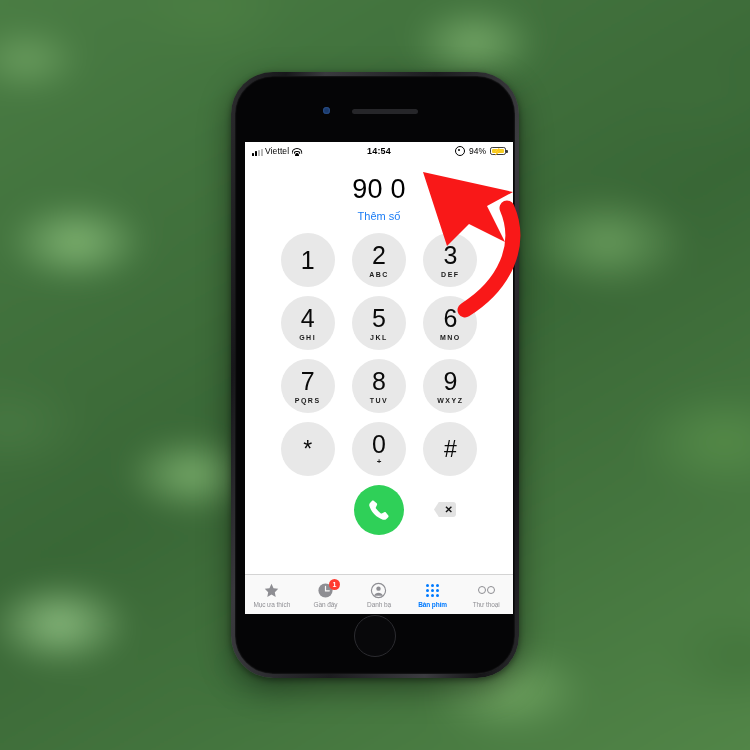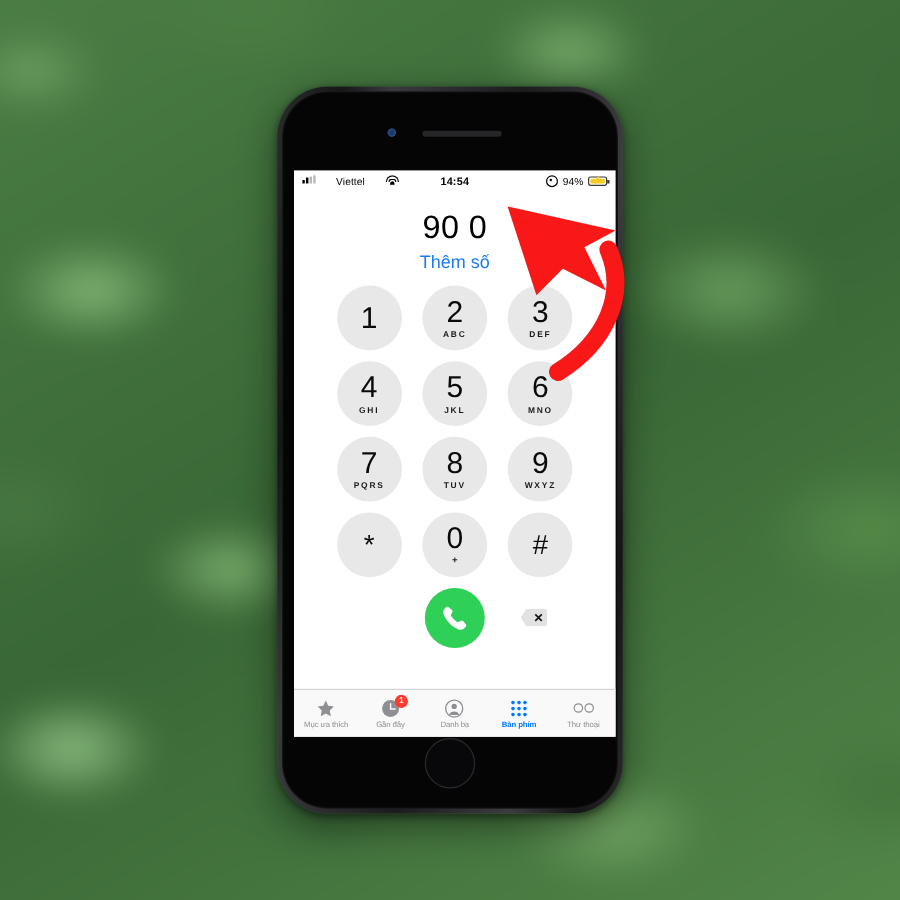--- a/index.html
+++ b/index.html
@@ -112,21 +112,21 @@
   
   .statusbar {
     position: relative;
     height: 17px;
     display: flex;
     align-items: center;
     padding: 0 7px;
     font-size: 8.5px;
     color: #000;
   }
-  .sb-left { display: flex; align-items: flex-start; gap: 17px; }
+  .sb-left { display: flex; align-items: flex-end; gap: 2px; }
   .sig-bars { display: flex; align-items: flex-end; gap: 1px; height: 7px; }
   .sig-bars i { display: block; width: 2px; background: #000; border-radius: .5px; }
   .sig-bars i:nth-child(1) { height: 3px; }
   .sig-bars i:nth-child(2) { height: 4.5px; }
   .sig-bars i:nth-child(3) { height: 6px; background: #b9b9b9; }
   .sig-bars i:nth-child(4) { height: 7px; background: #b9b9b9; }
   .carrier { font-size: 8.5px; letter-spacing: .1px; }
   .wifi-ic { width: 10px; height: 8px; position: relative; margin-left: 1px; }
   .wifi-ic span {
     position: absolute; left: 50%; transform: translateX(-50%);
@@ -168,21 +168,21 @@
   .dialed-number {
     font-size: 27px;
     font-weight: 300;
     letter-spacing: .3px;
     color: #000;
     line-height: 1;
     font-family: "Liberation Sans", sans-serif;
   }
   .add-number {
     margin-top: 7px;
-    font-size: 15px;
+    font-size: 11px;
     color: #1b7cf5;
   }
 
   
   .keypad {
     margin: 11px auto 0;
     width: 214px;
     display: grid;
     grid-template-columns: repeat(3, 1fr);
     row-gap: 9px;

